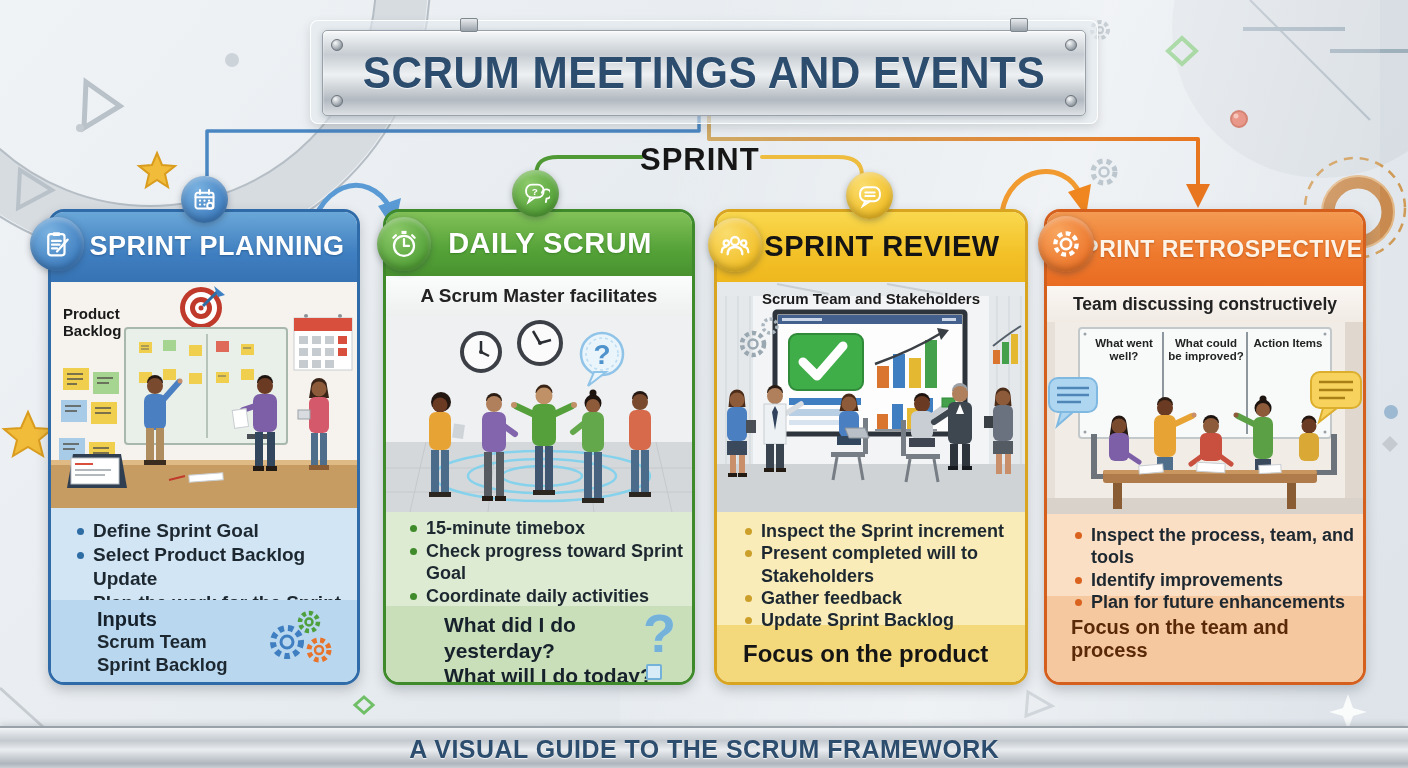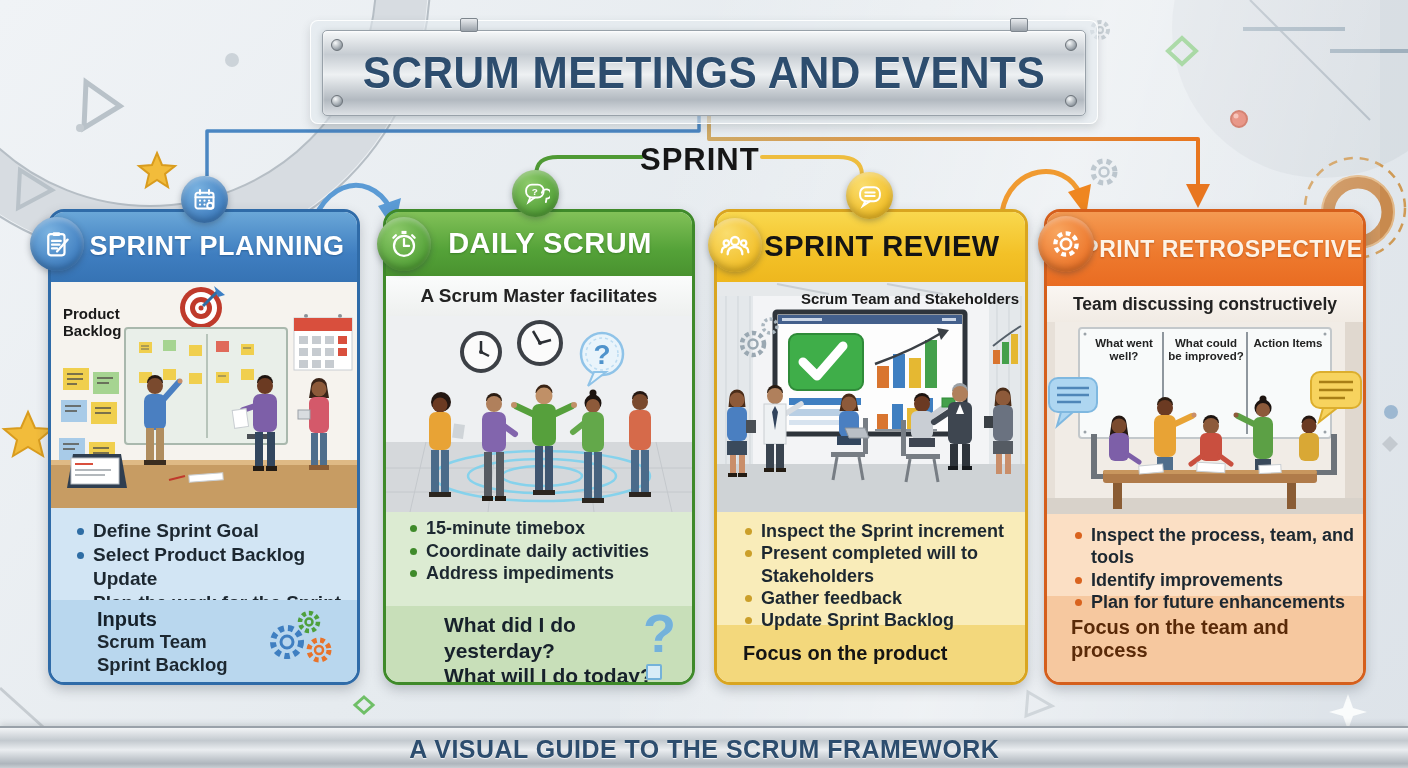--- a/index.html
+++ b/index.html
@@ -58,21 +58,21 @@
   .c4 .subtitle{height:36px;font-size:17.5px;background:linear-gradient(180deg,#faf6f2,#f1ebe4);}
 
   .scene{flex:0 0 auto;position:relative;}
   .c1 .scene{height:226px;}
   .c2 .scene{height:196px;}
   .c3 .scene{height:230px;}
   .c4 .scene{height:192px;}
   .scene svg{display:block;}
   .scene-label{position:absolute;font-weight:bold;color:#1a1a1a;}
   .pb-label{left:12px;top:24px;width:84px;font-size:15px;line-height:1.1;}
-  .sts-label{left:0;top:8px;width:100%;text-align:center;font-size:15px;padding-left:39px;}
+  .sts-label{left:0;top:8px;width:100%;text-align:center;font-size:15px;}
   .board-col{position:absolute;top:15px;font-size:11.5px;line-height:1.15;font-weight:bold;color:#222;text-align:center;width:78px;}
   .bc0{left:38px;} .bc1{left:120px;} .bc2{left:202px;}
 
   .bullets{flex:0 0 auto;margin:0;list-style:none;box-sizing:border-box;}
   .bullets li{position:relative;padding-left:20px;font-weight:600;color:#1c2730;}
   .bullets li::before{content:'';position:absolute;left:4px;border-radius:50%;width:7px;height:7px;top:9px;}
   .c1 .bullets{height:92px;padding:11px 6px 0 22px;background:#d2e5f4;font-size:19px;}
   .c1 .bullets li{line-height:1.26;}
   .c1 .bullets li::before{background:#2e6da4;}
   .c2 .bullets{height:94px;padding:5px 4px 16px 20px;background:#dcebd2;font-size:18px;}
@@ -91,21 +91,21 @@
   .c1 .panel .p-line{font-size:18.5px;font-weight:600;color:#1c2730;line-height:1.22;}
   .gears-svg{position:absolute;right:14px;top:8px;}
 
   .c2 .panel{background:#c8dfb9;padding:6px 0 0 58px;}
   .c2 .panel .q-line{font-size:21px;font-weight:bold;color:#17212b;line-height:1.22;}
   .big-q{position:absolute;right:16px;top:0px;font-size:54px;font-weight:bold;color:#74b2da;
     text-shadow:0 0 1px #bcdcf2;line-height:1;}
   .q-chip{position:absolute;right:30px;top:58px;width:12px;height:12px;border:2px solid #74b2da;border-radius:2px;background:#d8ecf7;}
 
   .focus{flex:1 1 auto;display:flex;align-items:center;font-weight:bold;box-sizing:border-box;}
-  .c3 .focus{background:#f3d87c;font-size:20px;color:#141414;padding-left:26px;}
+  .c3 .focus{background:#f3d87c;font-size:24px;color:#141414;padding-left:26px;}
   .c4 .focus{background:#f6c89f;font-size:20px;color:#5a2a08;padding-left:24px;}
 
   
   .ic{z-index:6;border-radius:50%;display:flex;align-items:center;justify-content:center;
     box-shadow:inset 0 -4px 7px rgba(0,0,0,.22), inset 0 3px 5px rgba(255,255,255,.35), 0 2px 6px rgba(40,50,60,.35);}
   .ic svg{display:block;}
   .ic-blue{background:radial-gradient(circle at 35% 28%,#7ab2e0,#3f7ec0 72%);}
   .ic-green{background:radial-gradient(circle at 35% 28%,#8cc96a,#54a238 72%);}
   .ic-yellow{background:radial-gradient(circle at 35% 28%,#fadd6e,#f2bf28 72%);}
   .ic-orange{background:radial-gradient(circle at 35% 28%,#f8a55f,#ec762b 72%);}
@@ -434,20 +434,21 @@
           <rect x="-11" y="-58" width="22" height="40" rx="7" fill="#d66a4a"></rect>
           <rect x="-9" y="-18" width="8" height="44" fill="#4a6b8a"></rect>
             <rect x="1" y="-18" width="8" height="44" fill="#4a6b8a"></rect>
           <rect x="-11" y="24" width="11" height="5" fill="#2c2620"></rect>
             <rect x="0" y="24" width="11" height="5" fill="#2c2620"></rect>
         </g>
       </svg>
     </div>
     <ul class="bullets">
       <li>15-minute timebox</li>
+      <li>Check progress toward Sprint Goal</li>
       <li>Coordinate daily activities</li>
       <li>Address impediments</li>
     </ul>
     <div class="panel">
       <div class="q-line">What did I do yesterday?</div>
       <div class="q-line">What will I do today?</div>
       <div class="q-line">Do I see impediments?</div>
       <div class="big-q">?</div>
       <div class="q-chip"></div>
     </div>

